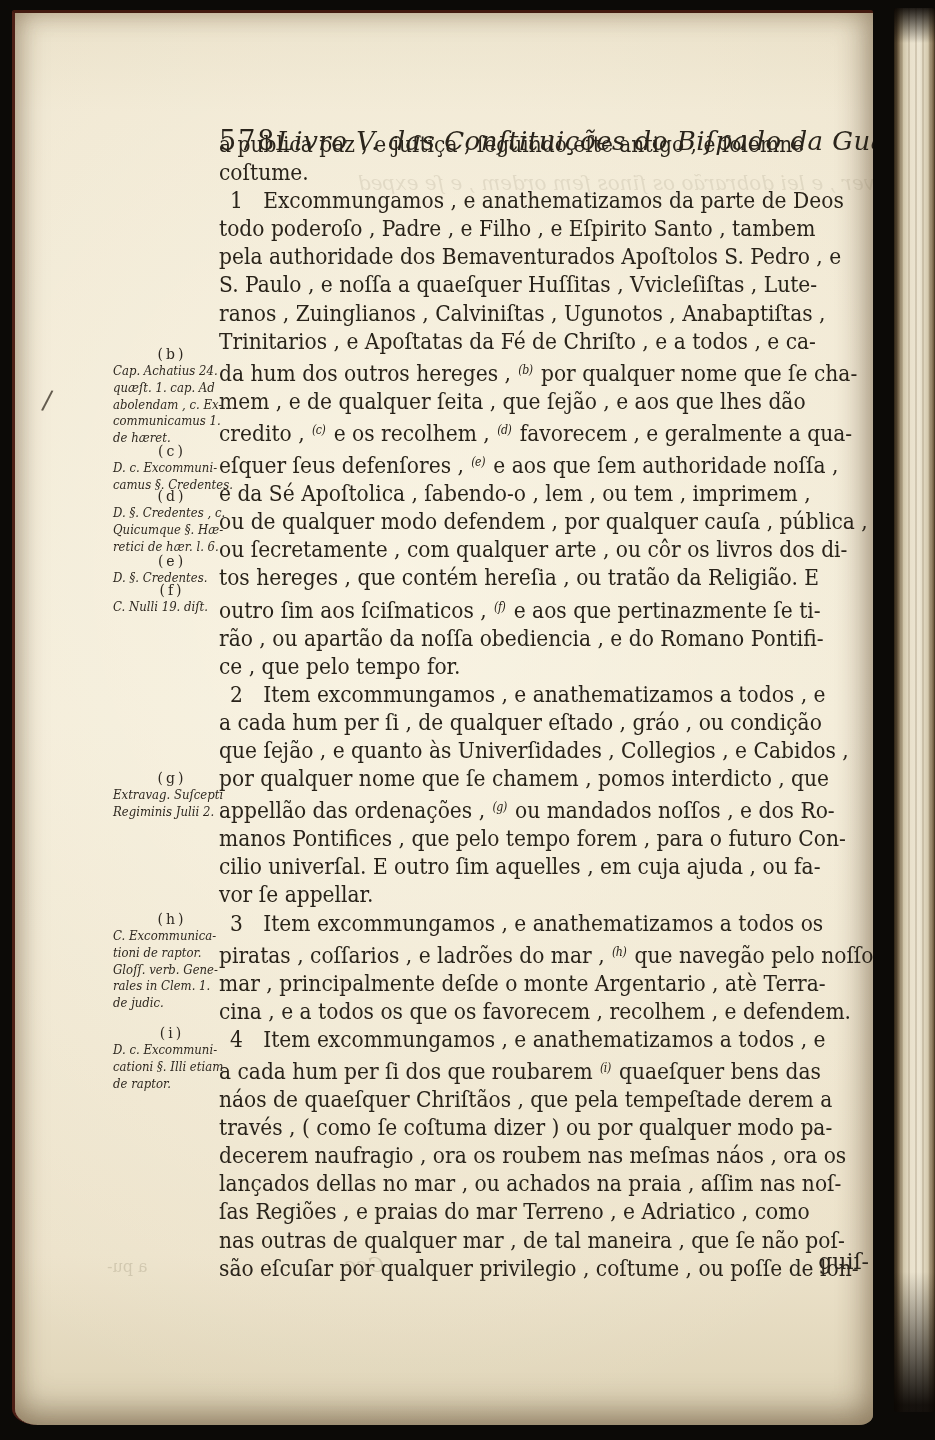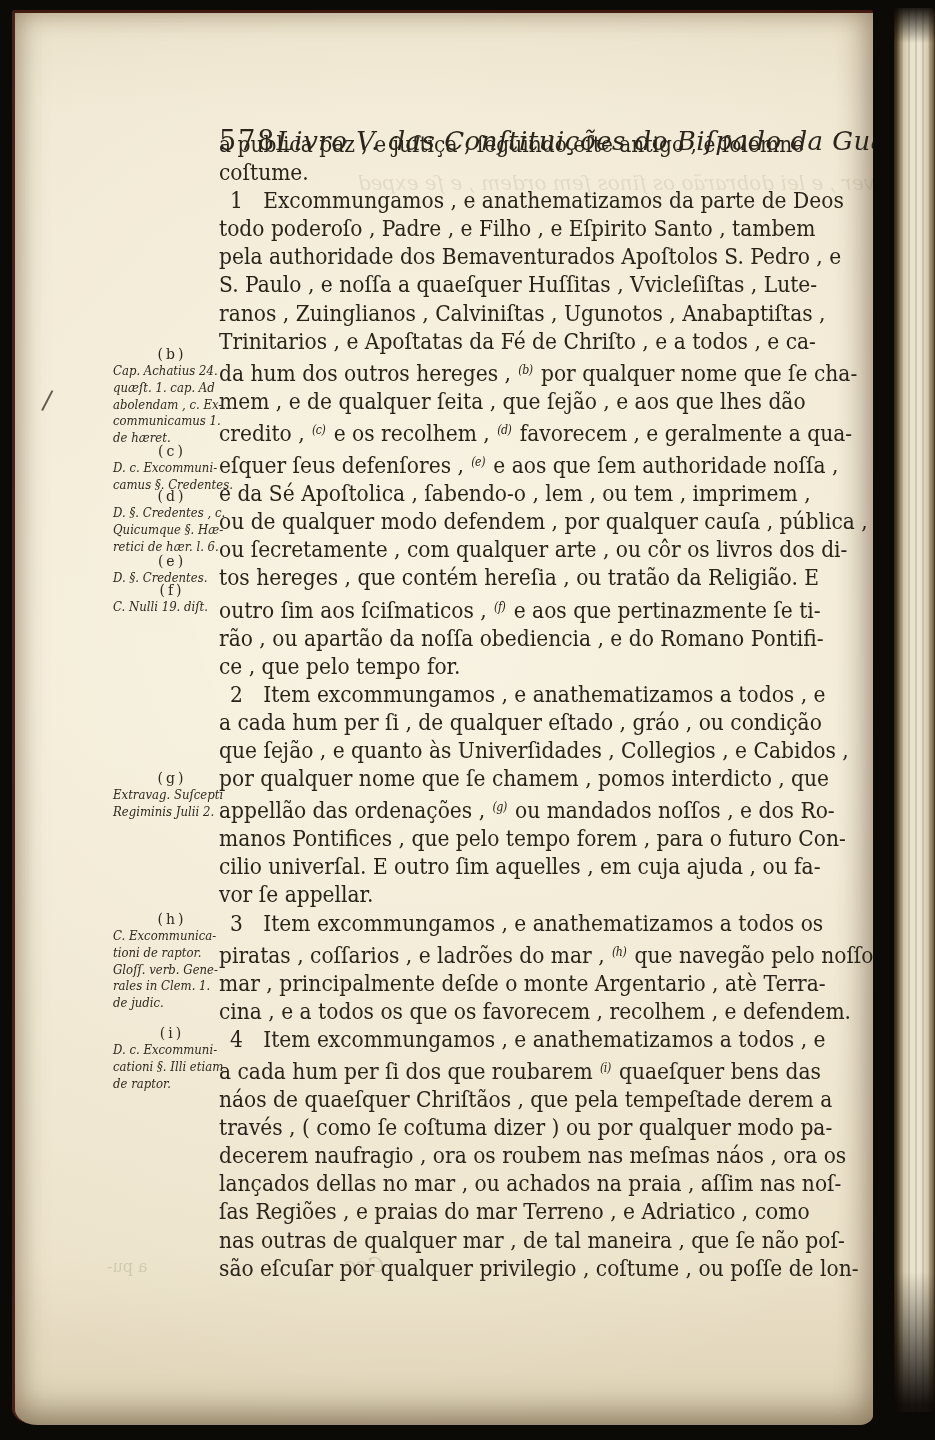--- a/index.html
+++ b/index.html
@@ -114,20 +114,21 @@
 rales in Clem. 1.
 de judic.</div>
   </div>
   <div class="margin-note note-i">
     <div class="note-label">(i)</div>
     <div class="note-text">D. c. Excommuni-
 cationi §. Illi etiam
 de raptor.</div>
   </div>
 
+  <div class="catchword">guiſ-</div>
 
   <div class="ghost ghost-sig">Ccc</div>
   <div class="ghost ghost-catch">a pu-</div>
   <div class="pen-mark">/</div>
 
 </div>
 
 <div class="fore-edge"></div>
 
 </body></html>

